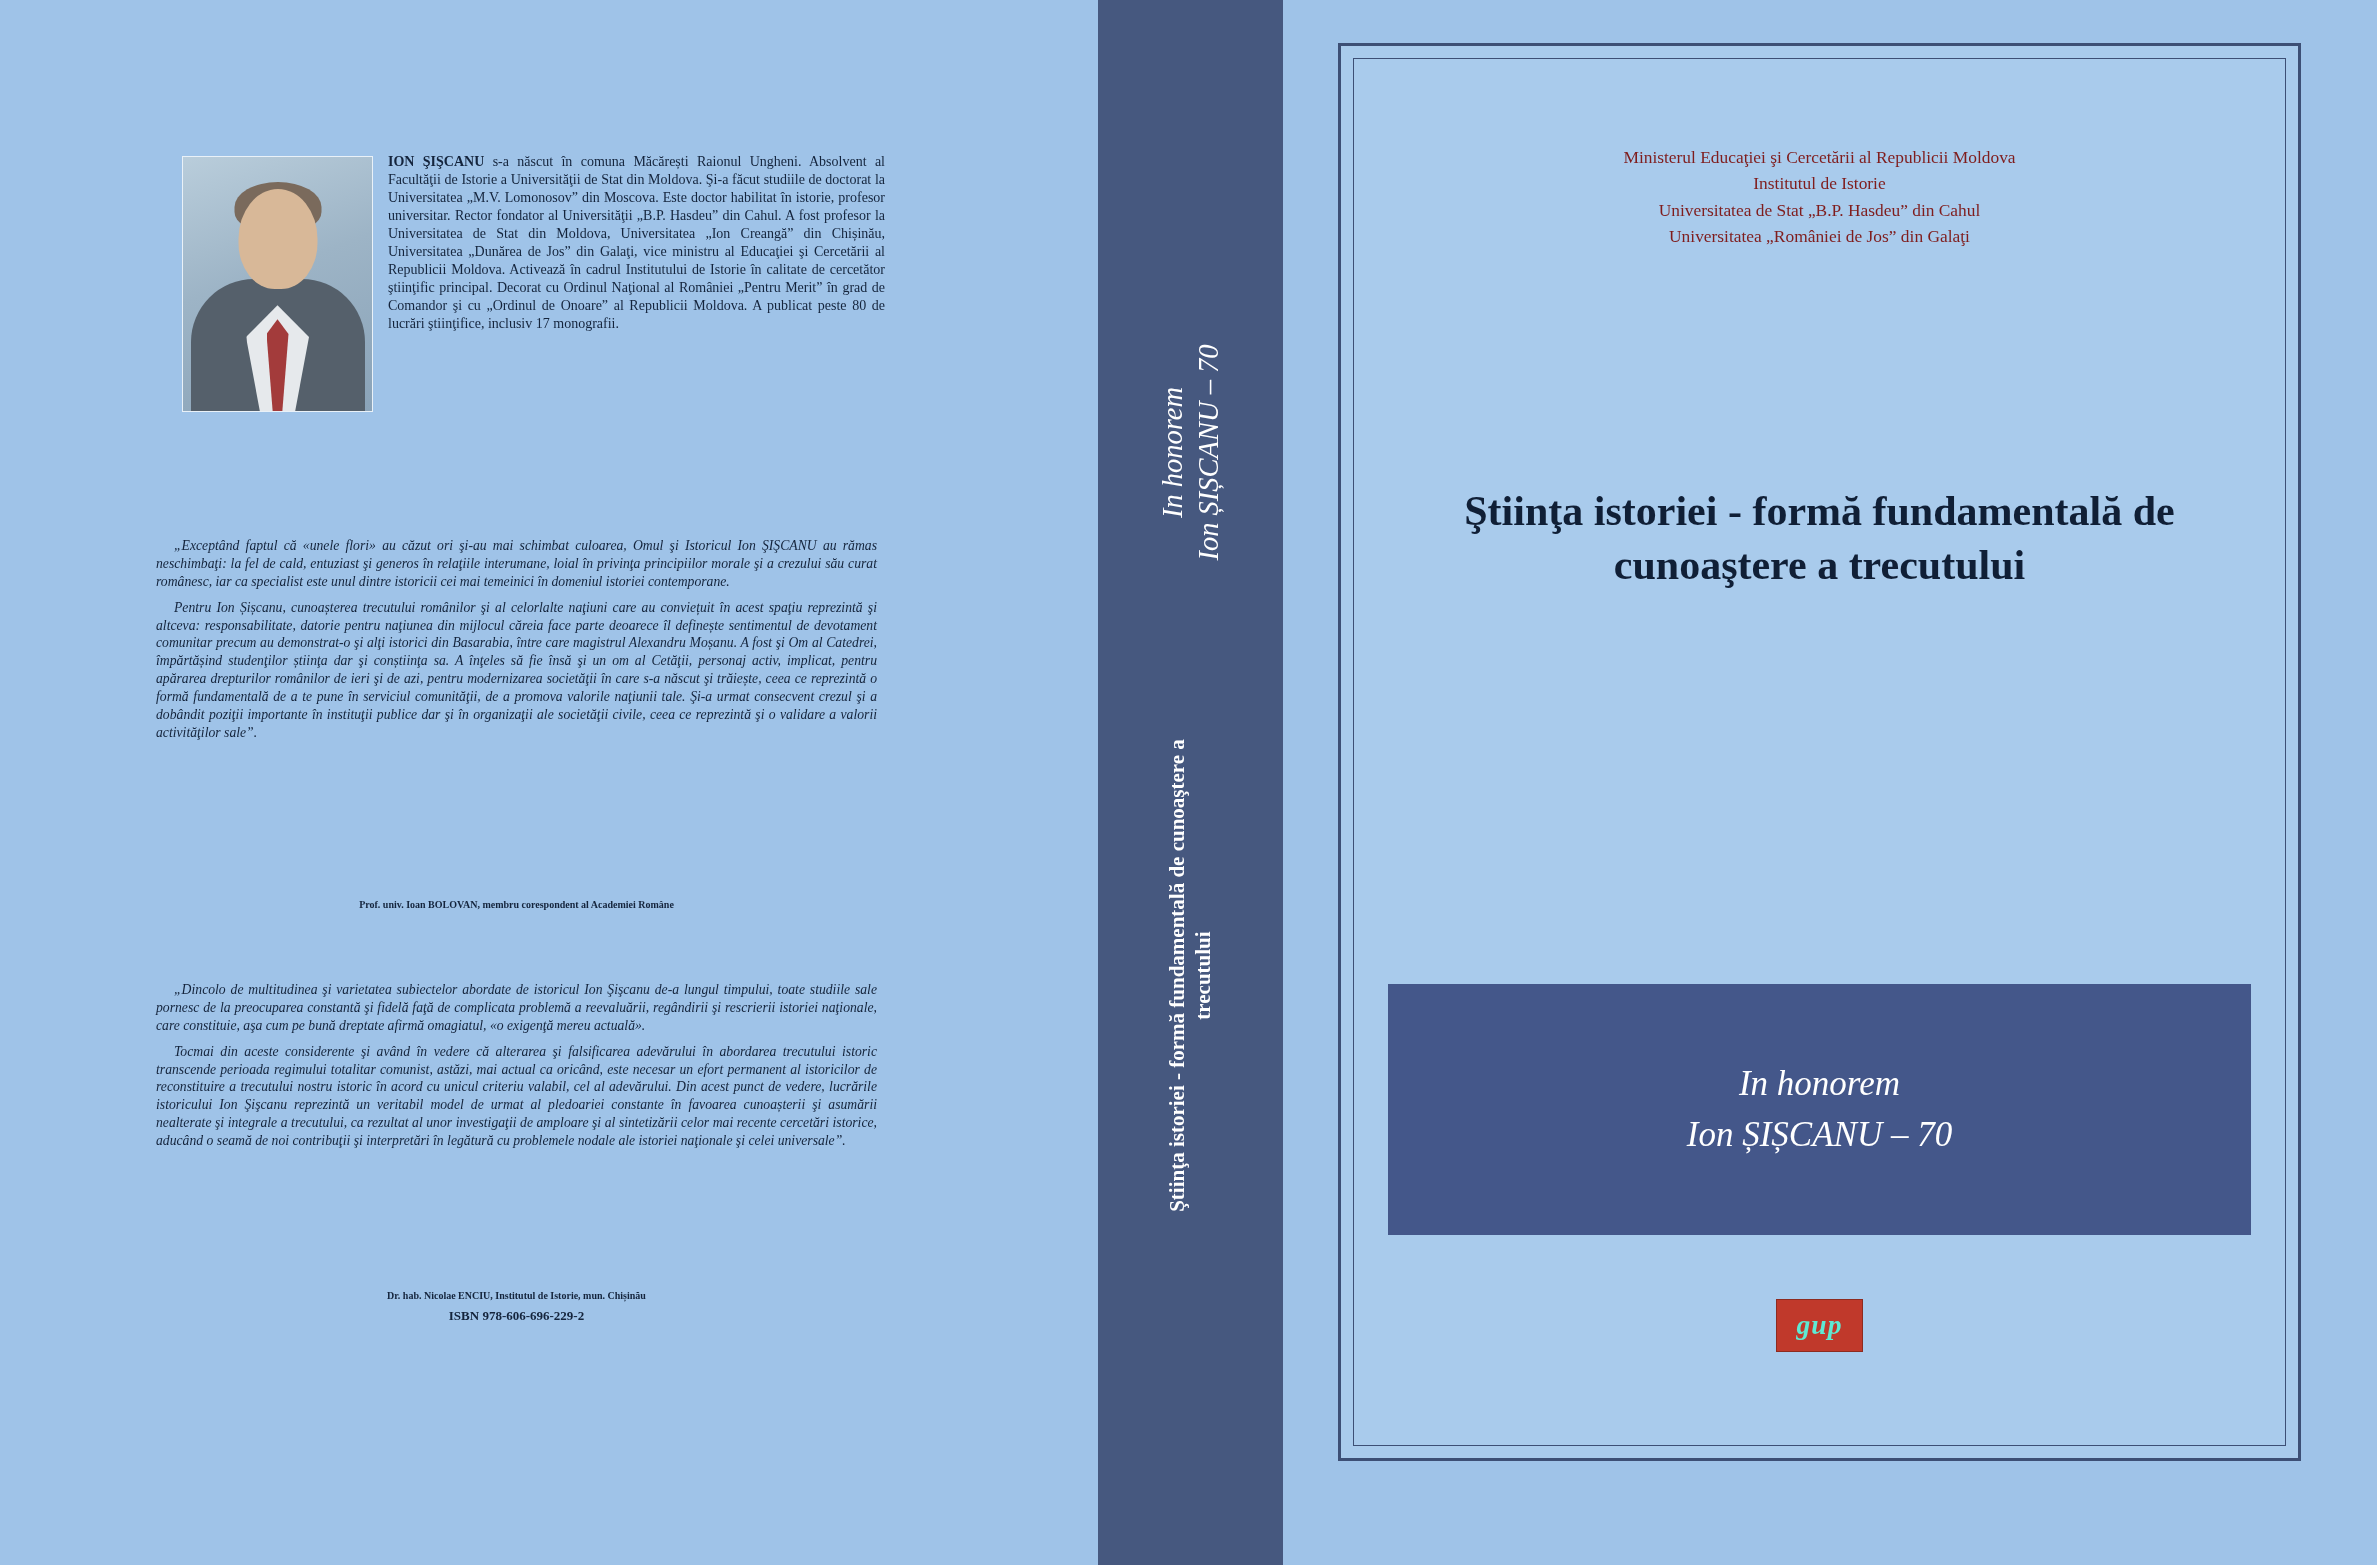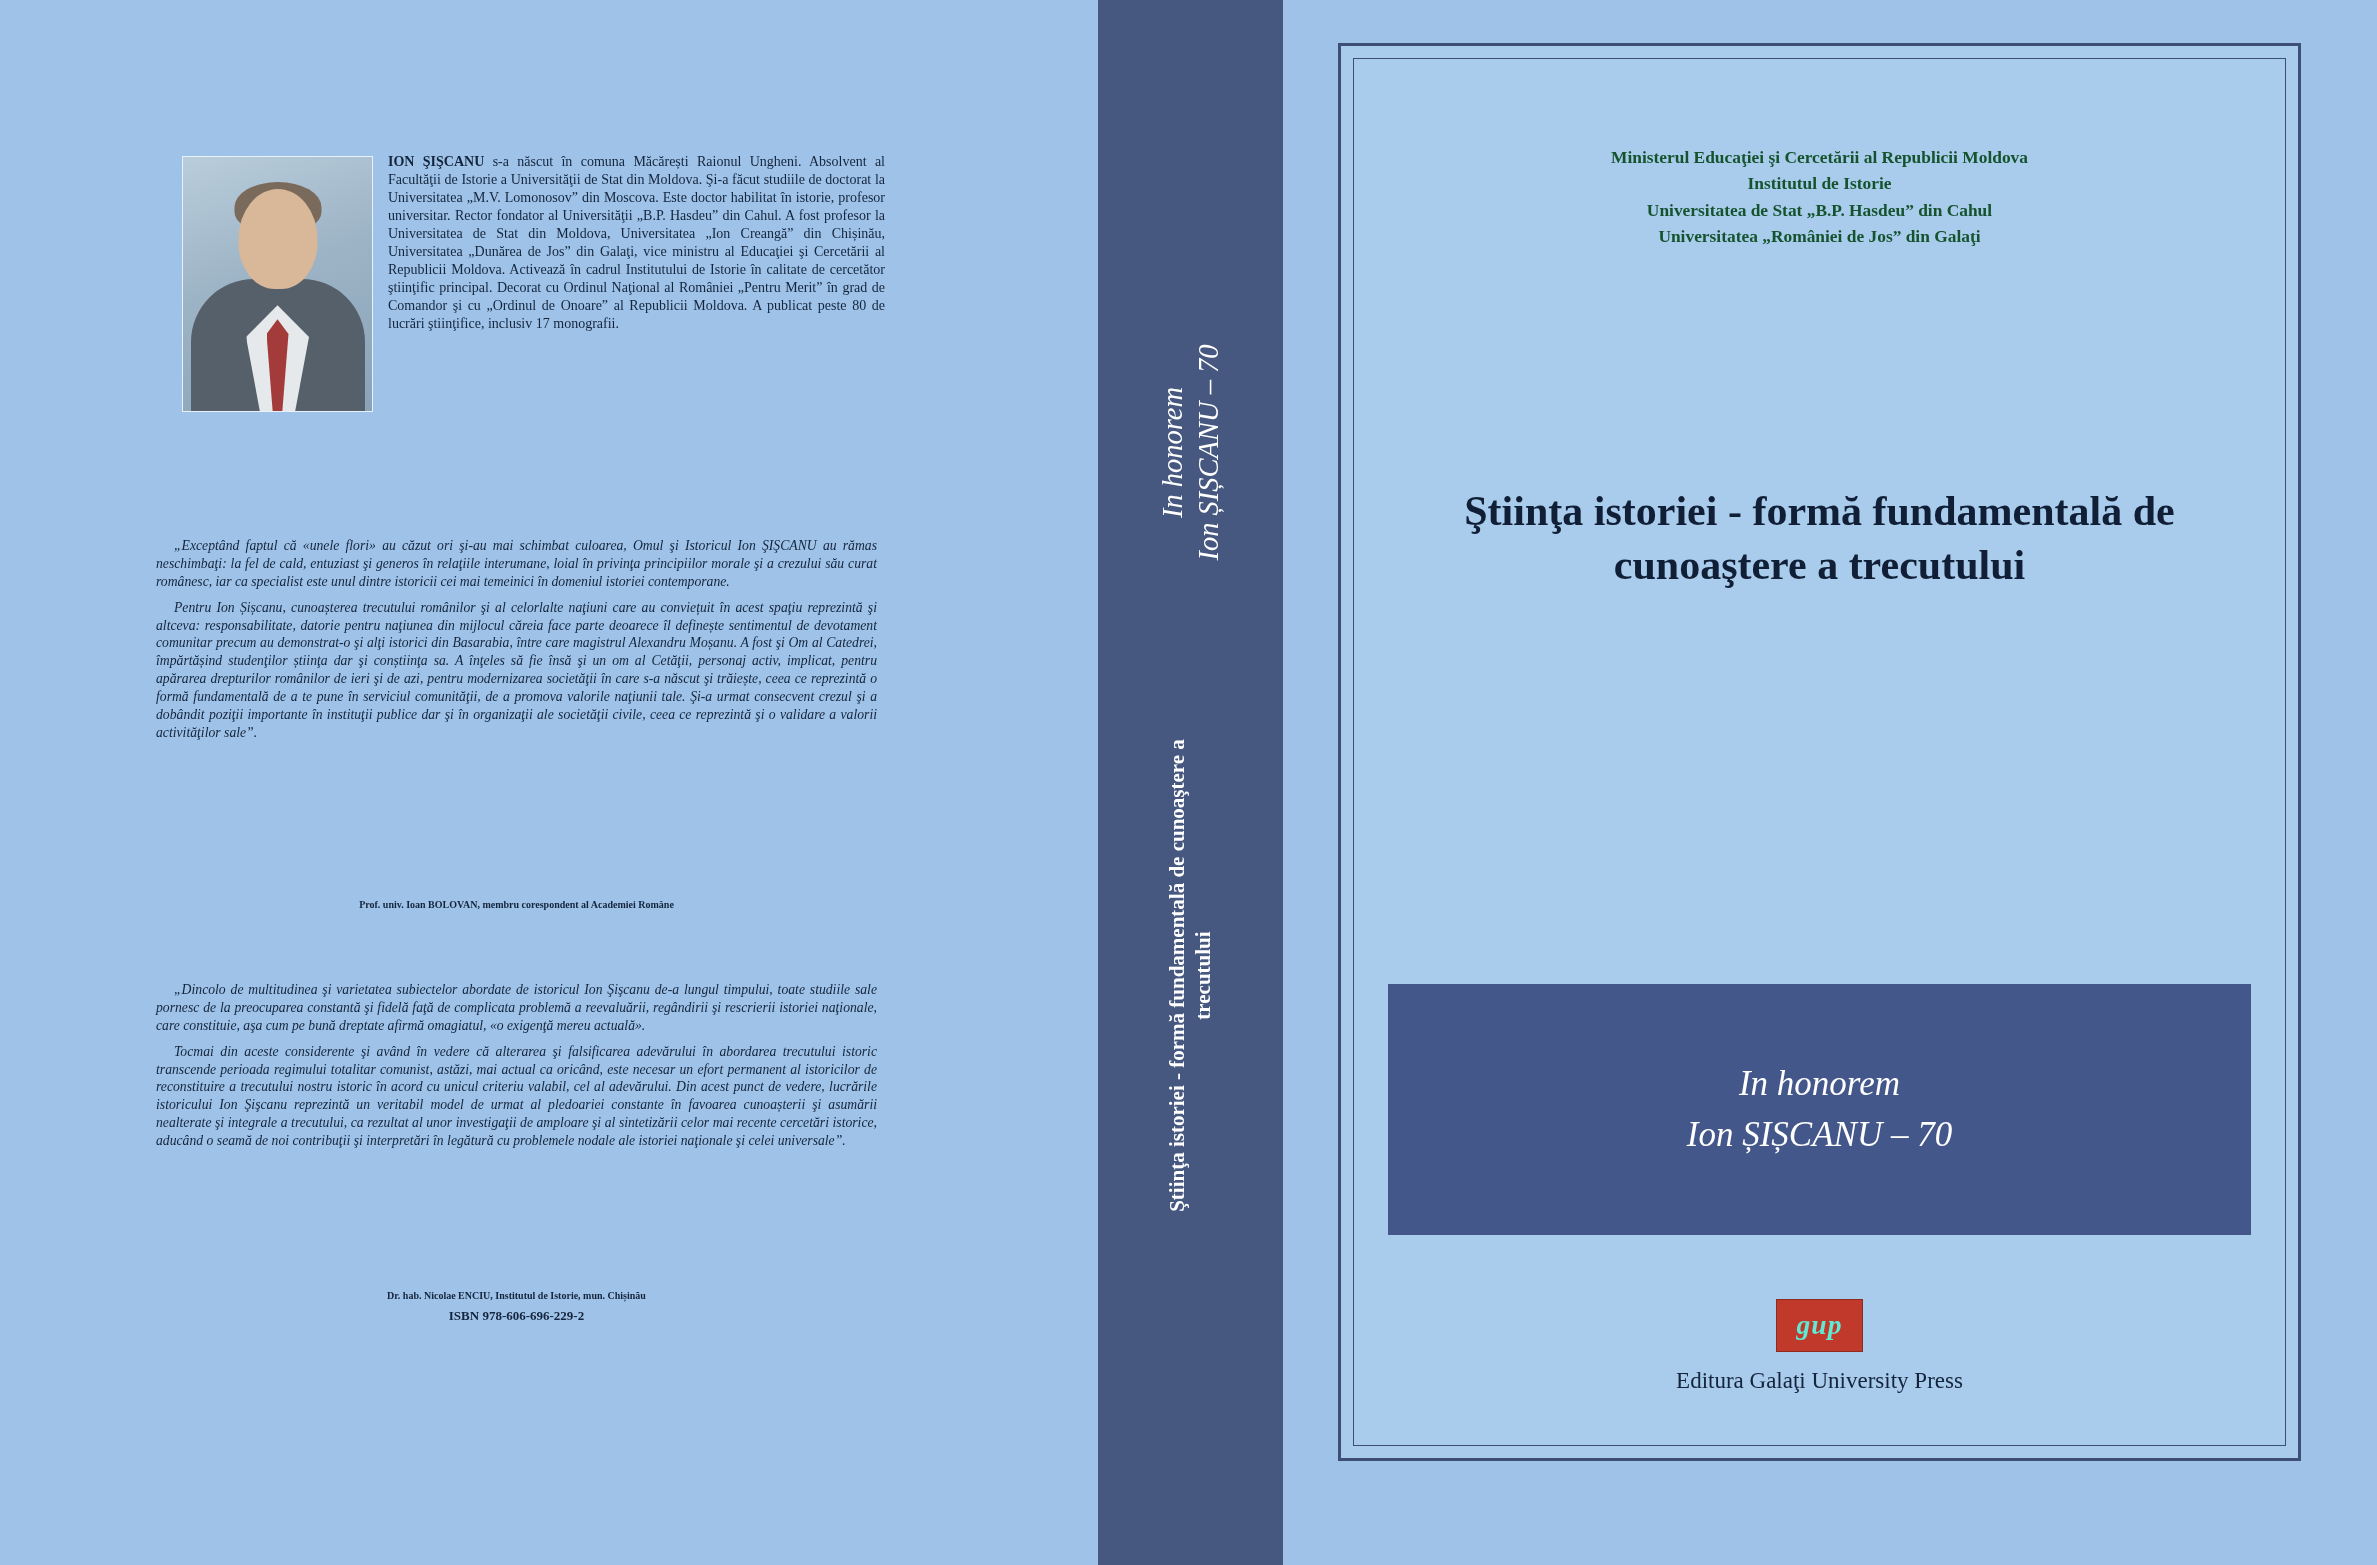--- a/index.html
+++ b/index.html
@@ -209,23 +209,23 @@
     bottom: 11.6px;
     border: 1.6px solid #3d4f75;
   }
 
   #institutions {
     position: absolute;
     left: 53px;
     right: 53px;
     top: 98px;
     text-align: center;
-    color: #14532d;
+    color: #7f1d1d;
     font-size: 17.4px;
-    font-weight: bold;
+    font-weight: normal;
     line-height: 1.52;
   }
 
   #main-title {
     position: absolute;
     left: 58px;
     right: 58px;
     top: 439px;
     text-align: center;
     color: #101f36;
@@ -349,19 +349,18 @@
 
       <div id="main-title">Ştiinţa istoriei - formă fundamentală de cunoaştere a trecutului</div>
 
       <div id="honorem-band">
         <div class="honorem-line-1">In honorem</div>
         <div class="honorem-line-2">Ion ȘIȘCANU – 70</div>
       </div>
 
       <div id="publisher-block">
         <div id="gup-logo">gup</div>
-        <div id="publisher-name">Editura Galaţi University Press</div>
       </div>
     </div>
   </div>
 
 </div>
 
 
 </body></html>

